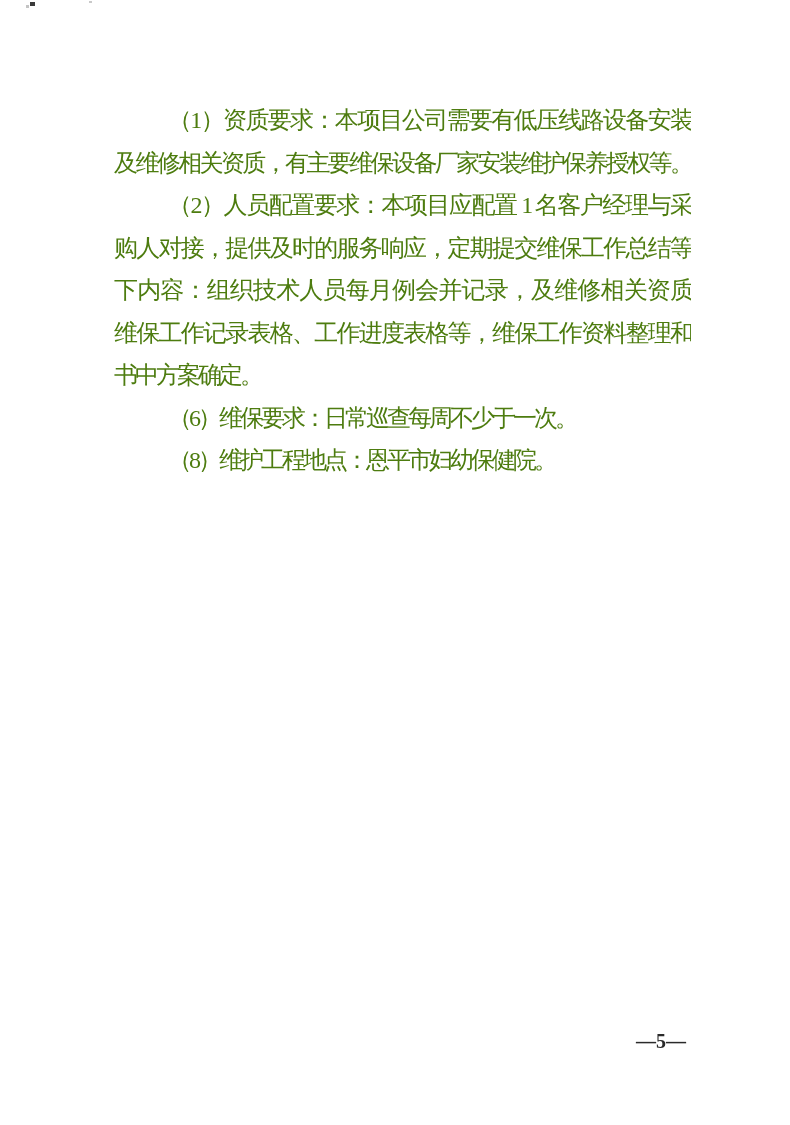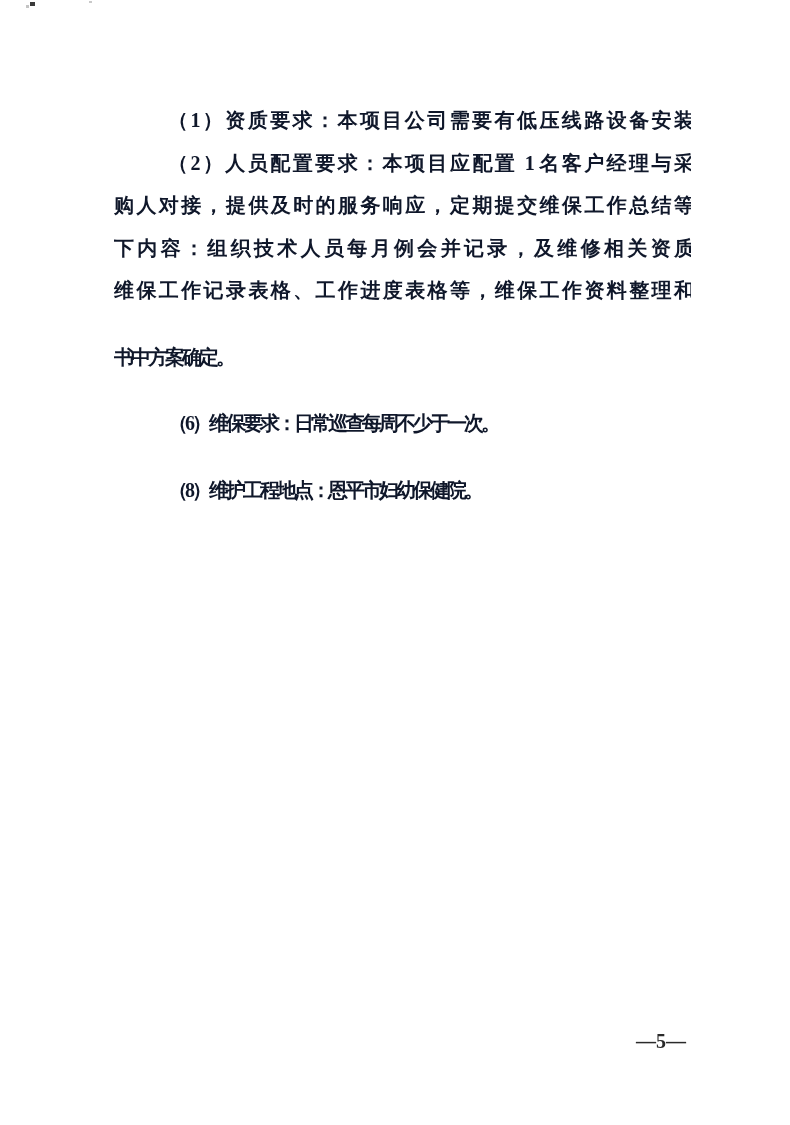--- a/index.html
+++ b/index.html
@@ -12,32 +12,32 @@
     font-family: "Liberation Serif", "DejaVu Serif", serif;
     color: #191919;
   }
   .text-block {
     position: absolute;
     left: 114px;
     top: 99px;
     width: 577px;
   }
   .line {
-    font-size: 20px;
-    font-weight: 700;
+    font-size: 24px;
+    font-weight: 400;
     letter-spacing: -3px;
     line-height: 42.5px;
     height: 42.5px;
-    color: #0f172a;
+    color: #4d7c0f;
     text-align: justify;
     text-align-last: justify;
     overflow: hidden;
   }
   .line.indent { padding-left: 54px; }
-  .line.short  { text-align: right; text-align-last: left; margin-top: 24px; }
+  .line.short  { text-align: right; text-align-last: left; }
   .page-number {
     position: absolute;
     left: 636px;
     top: 1030px;
     font-size: 20px;
     font-weight: 600;
     letter-spacing: 0px;
     color: #2a2a2a;
     font-family: "Liberation Serif", "DejaVu Serif", serif;
   }
@@ -50,20 +50,21 @@
 <body>
 
 <div class="page">
 
   <div class="speck speck-1"></div>
   <div class="speck speck-2"></div>
   <div class="speck speck-3"></div>
 
   <div class="text-block">
     <div class="line indent">（1）资质要求：本项目公司需要有低压线路设备安装</div>
+    <div class="line">及维修相关资质，有主要维保设备厂家安装维护保养授权等。</div>
     <div class="line indent">（2）人员配置要求：本项目应配置 1 名客户经理与采</div>
     <div class="line">购人对接，提供及时的服务响应，定期提交维保工作总结等</div>
     <div class="line">下内容：组织技术人员每月例会并记录，及维修相关资质</div>
     <div class="line">维保工作记录表格、工作进度表格等，维保工作资料整理和</div>
     <div class="line short">书中方案确定。</div>
     <div class="line indent short">（6）维保要求：日常巡查每周不少于一次。</div>
     <div class="line indent short">（8）维护工程地点：恩平市妇幼保健院。</div>
   </div>
 
   <div class="page-number">—5—</div>

